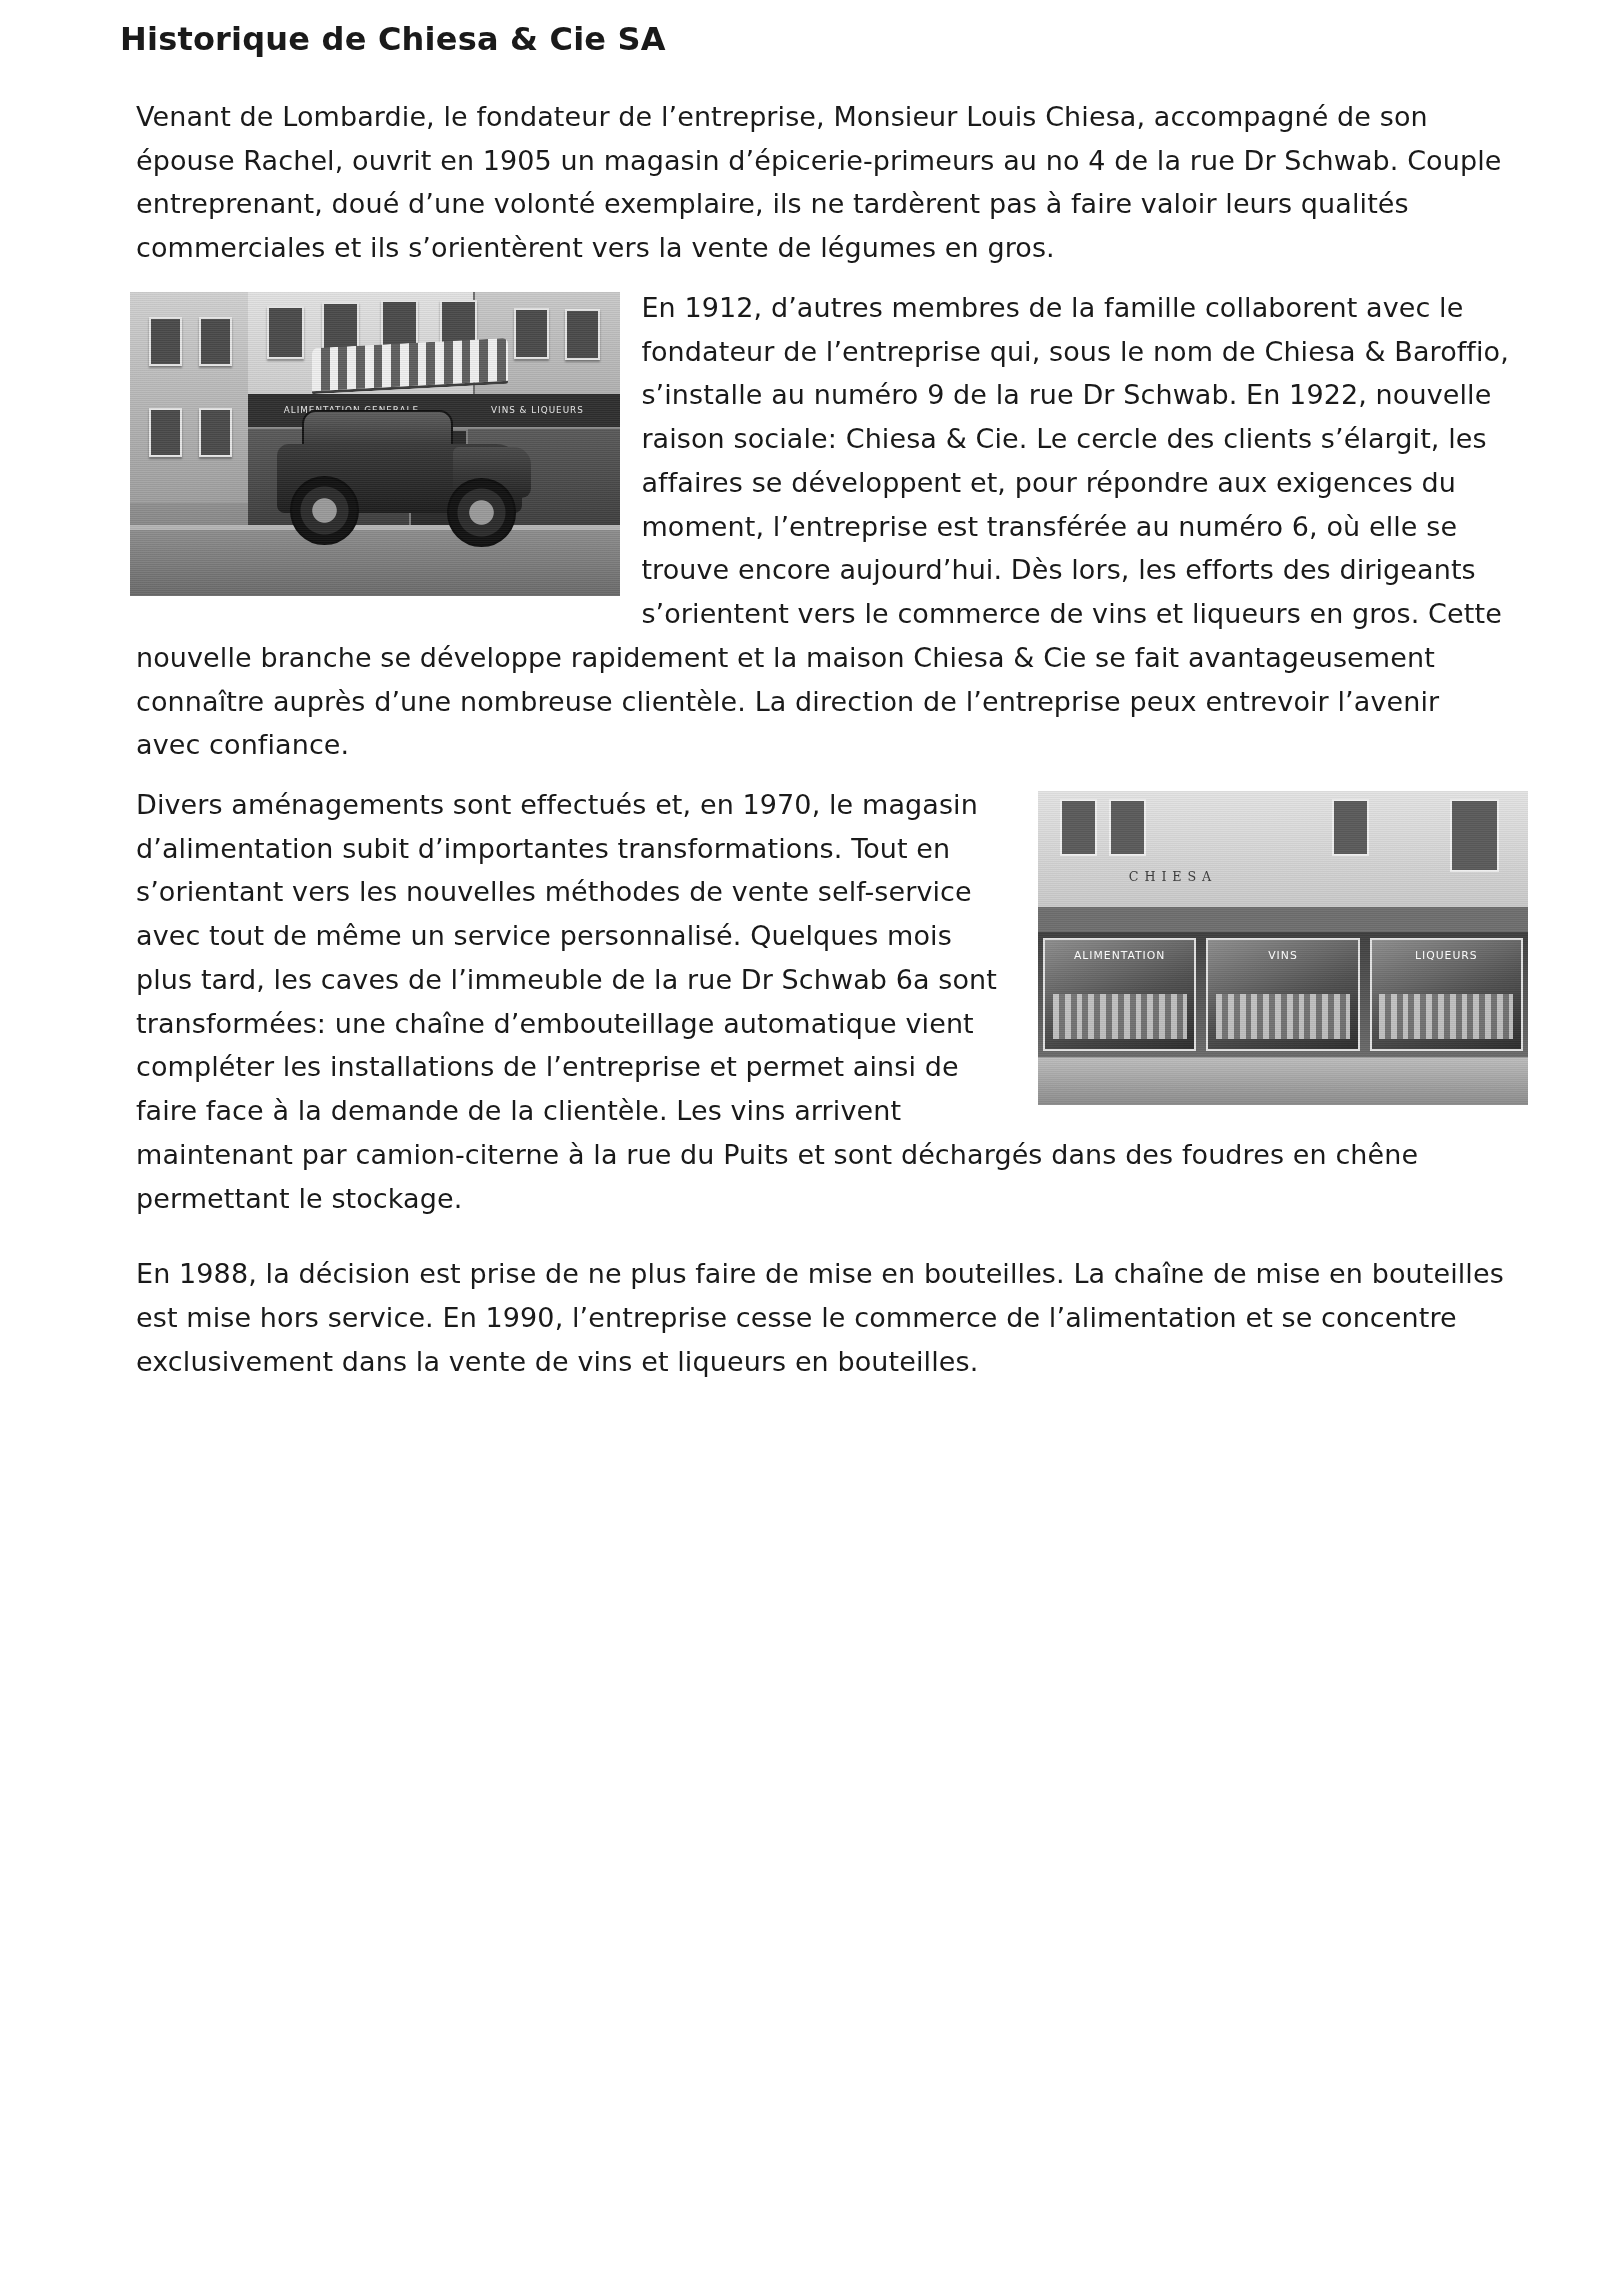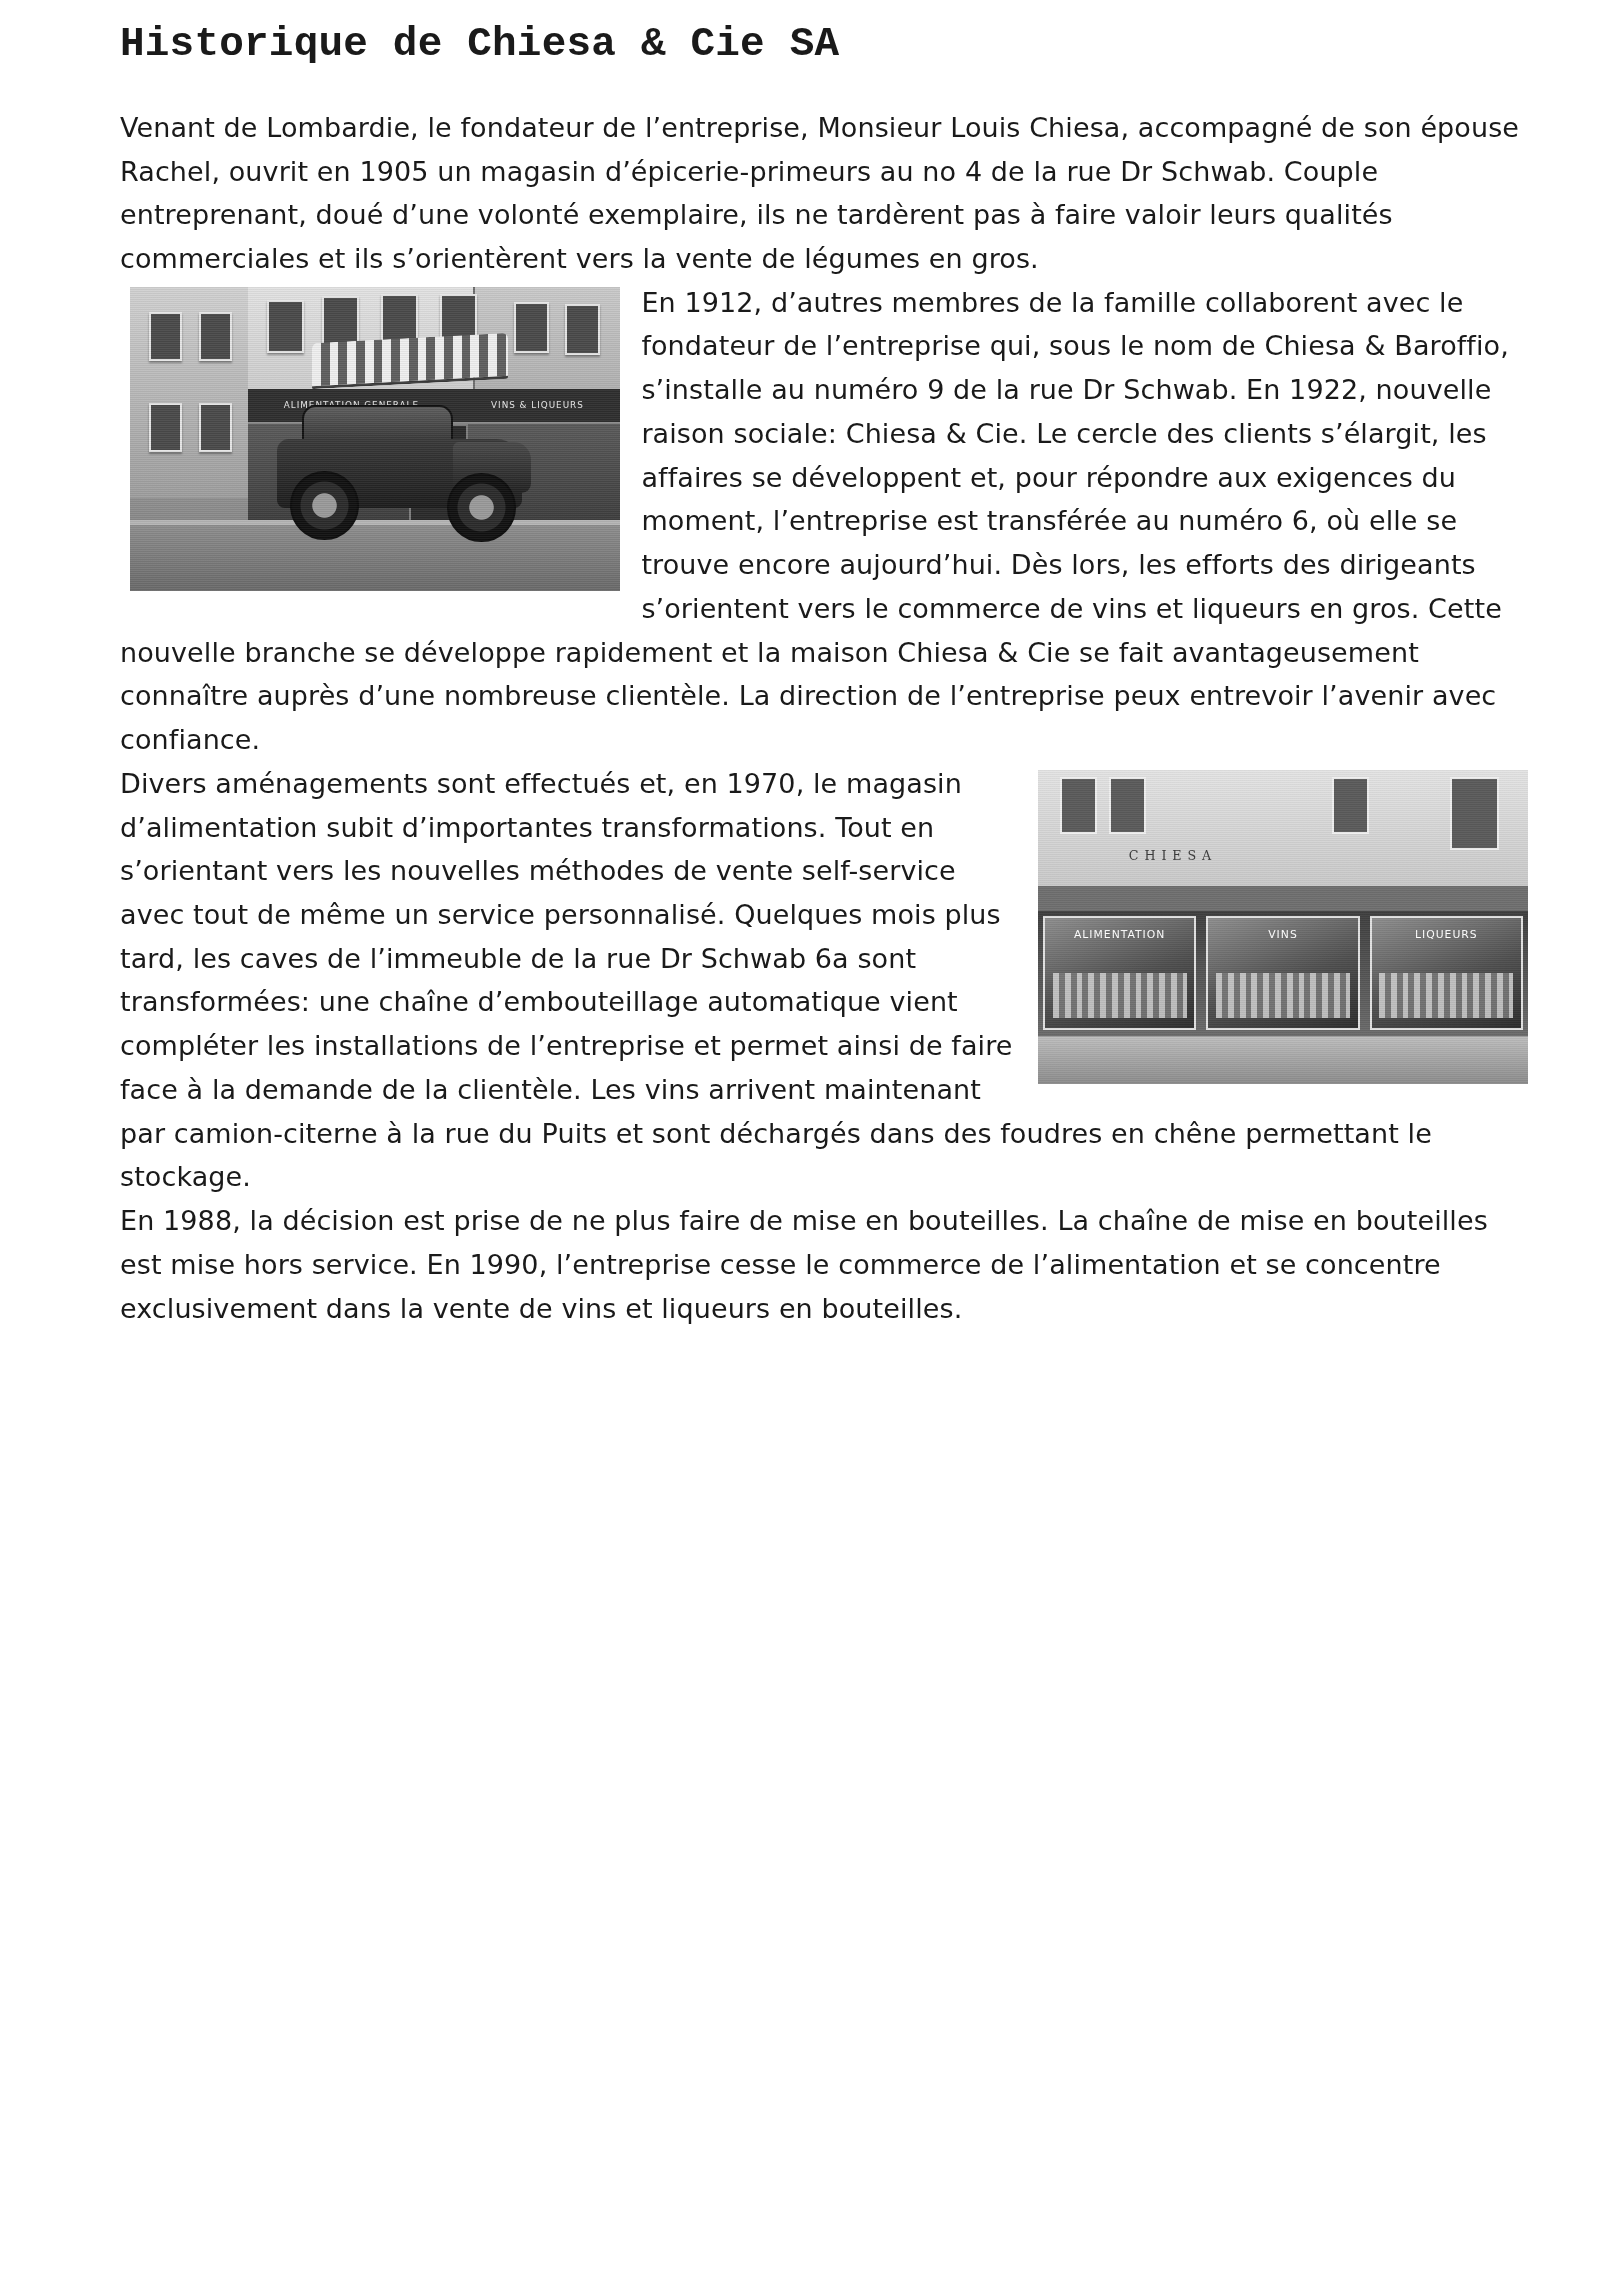--- a/index.html
+++ b/index.html
@@ -15,35 +15,34 @@
     overflow: hidden;
   }
   .page {
     position: relative;
     width: 1621px;
     height: 2293px;
     box-sizing: border-box;
     padding: 19.6px 93px 0 120px;
   }
   .doc-title {
-    font-size: 41px;
+    font-size: 32px;
     font-weight: bold;
     letter-spacing: 0.2px;
     margin: 0 0 37px 0;
     line-height: 1.2;
-    font-family: Liberation Mono, monospace;
   }
   .body-text {
     font-size: 27px;
     line-height: 1.62;
     text-align: left;
     letter-spacing: 0.1px;
   }
   .para {
-    margin: 0;
+    margin: 16px;
   }
   
   .figure-left {
     float: left;
     width: 490px;
     height: 304px;
     margin: 5.9px 21.6px 3.9px 9.8px;
     position: relative;
     overflow: hidden;
     background: #8d8d8d;

